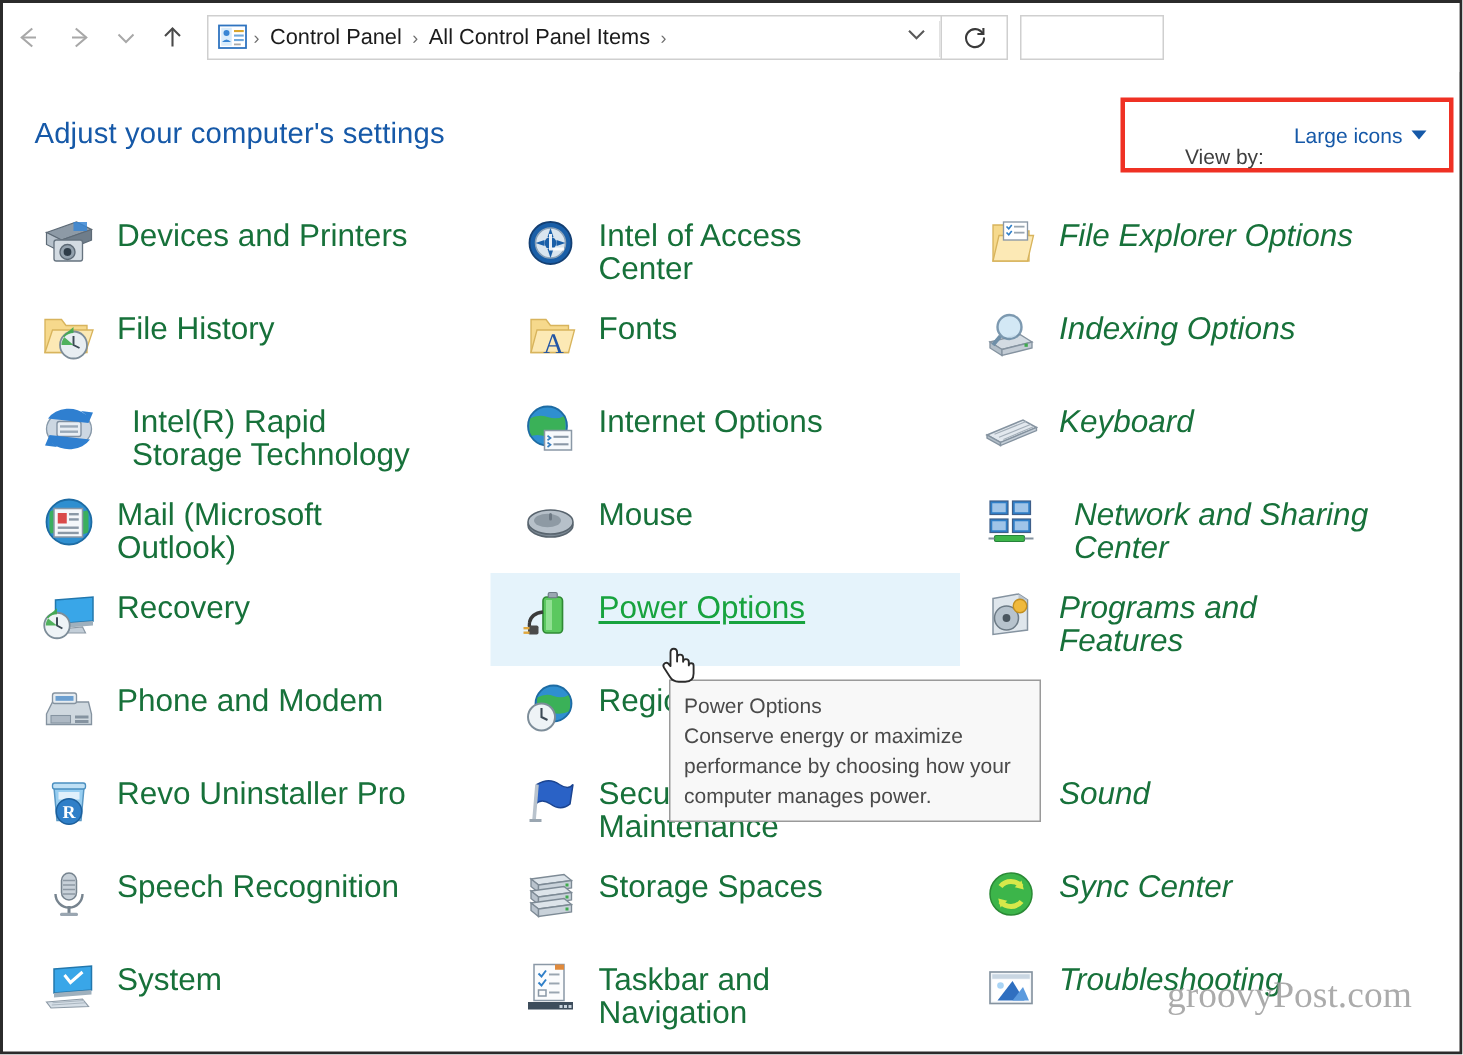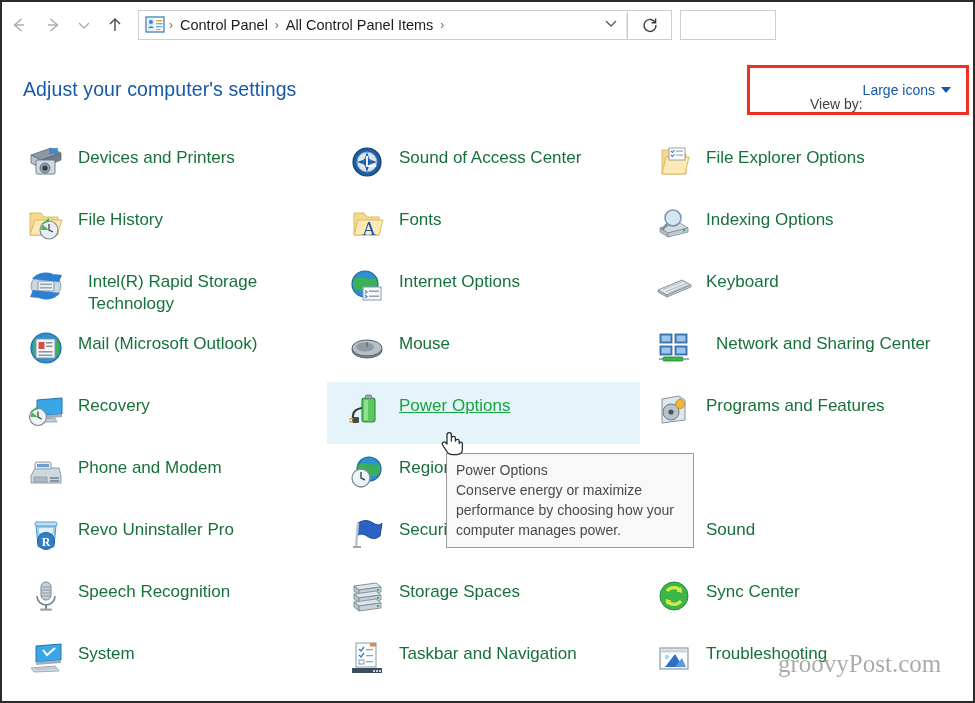--- a/index.html
+++ b/index.html
@@ -96,40 +96,40 @@
   #viewby {
     position: absolute;
     left: 745px; top: 63px;
     width: 222px; height: 50px;
     display: flex; align-items: center; justify-content: flex-end;
     padding-right: 18px;
     font-size: 14px;
     white-space: nowrap;
   }
   #viewby-label { color: #3f3f3f; margin-top: 28px; }
-  #viewby-value { color: #1659a8; margin-left: 0; }
+  #viewby-value { color: #1659a8; margin-left: 20px; }
   #viewby-caret {
     margin-left: 6px;
     width: 0; height: 0;
     border-left: 5px solid transparent;
     border-right: 5px solid transparent;
     border-top: 6px solid #1659a8;
     display: inline-block;
   }
 
   
   #grid {
     position: absolute;
     left: 0; top: 132px;
     width: 971px;
     display: flex;
   }
   .col { width: 313px; flex: none; }
   .col.c1 { width: 325px; }
-  .col.c3 { width: 333px; }
+  .col.c3 { width: 333px; font-style: italic; }
 
   .item {
     display: flex;
     align-items: flex-start;
     height: 62px;
     padding-left: 18px;
     padding-top: 6px;
   }
   .col.c1 .item { padding-left: 22px; }
   .col.c3 .item { padding-left: 12px; }
@@ -137,21 +137,21 @@
   .item.highlight { background: #e5f3fb; }
 
   .item-ico {
     width: 44px; height: 44px;
     flex: none;
     display: flex; align-items: center; justify-content: center;
     margin-right: 10px;
   }
   .item-ico svg { display: block; }
   .item-label {
-    font-size: 17px;
+    font-size: 21px;
     color: #17713a;
     line-height: 22px;
     padding-top: 7px;
     max-width: 200px;
   }
   .col.c3 .item-label { max-width: 215px; }
   .item.highlight .item-label {
     text-decoration: underline;
     color: #17a33e;
   }
@@ -410,21 +410,21 @@
             <circle cx="21" cy="20" r="14" fill="#1a5fa8" stroke="#133f73" stroke-width="1.2"></circle>
             <circle cx="21" cy="20" r="10" fill="#d9e5ef" stroke="#8ba2b8" stroke-width="1"></circle>
             <circle cx="21" cy="20" r="4" fill="#1a5fa8"></circle>
             <path d="M21 10 L23 16 L19 16 Z" fill="#1a5fa8"></path>
             <path d="M21 30 L23 24 L19 24 Z" fill="#1a5fa8"></path>
             <path d="M11 20 L17 18 L17 22 Z" fill="#1a5fa8"></path>
             <path d="M31 20 L25 18 L25 22 Z" fill="#1a5fa8"></path>
             <path d="M20 14 L22 14 L22 23 L30 23 L30 25 L20 25 Z" fill="#ffffff" opacity="0.9"></path>
           </svg>
         </span>
-        <span class="item-label">Sound of Access Center</span>
+        <span class="item-label">Intel of Access Center</span>
       </div>
 
       <div class="item">
         <span class="item-ico">
           <svg width="42" height="40" viewBox="0 0 42 40">
             <path d="M8 9 L18 9 L21 13 L33 13 L33 31 L8 31 Z" fill="#f6d98c" stroke="#d8b45c" stroke-width="0.9"></path>
             <path d="M8 31 L12 16 L37 16 L33 31 Z" fill="#fce9b5" stroke="#d8b45c" stroke-width="0.9"></path>
             <text x="23" y="31" font-family="Liberation Serif, serif" font-size="19" fill="#2255a5" text-anchor="middle">A</text>
           </svg>
         </span>

